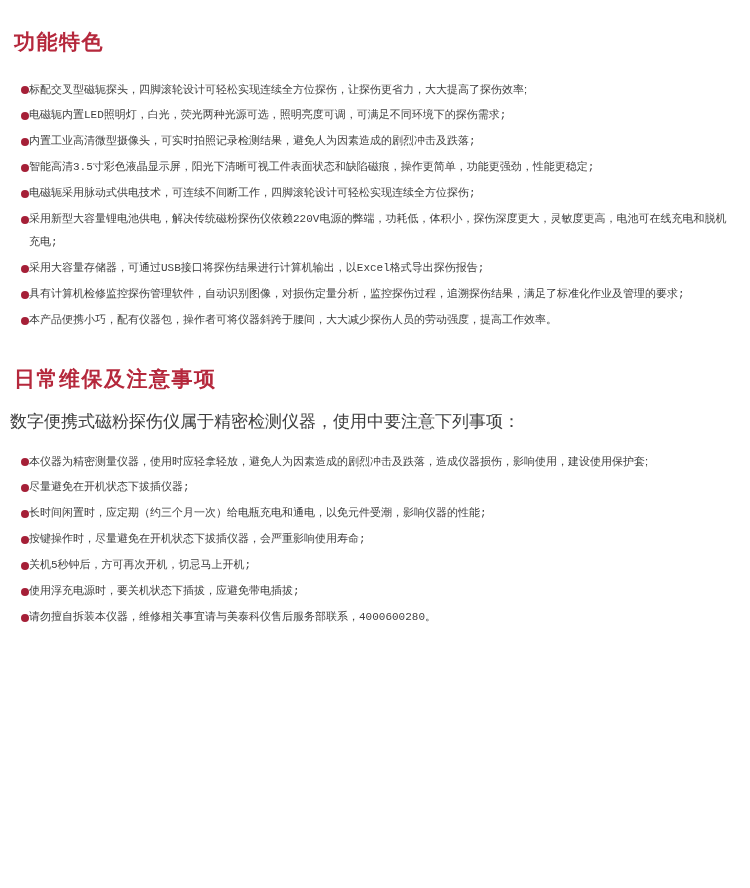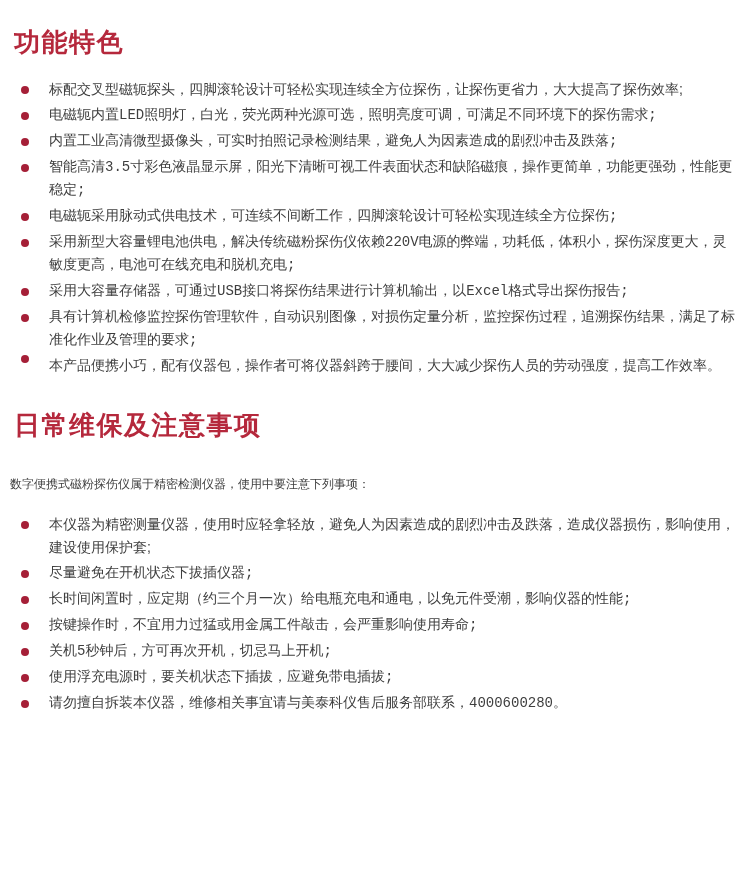--- a/index.html
+++ b/index.html
@@ -11,21 +11,21 @@
     font-family: "Liberation Sans", "DejaVu Sans", sans-serif;
     color: #3e3e3e;
   }
   .page {
     width: 750px;
     height: 888px;
     background: #ffffff;
     padding: 26px 15px 0 13px;
   }
   .section-title {
-    font-size: 26px;
+    font-size: 21px;
     line-height: 32px;
     font-weight: bold;
     color: #b5283c;
     letter-spacing: 1.5px;
     margin-left: 1px;
   }
   .bullet-list {
     list-style: none;
     margin-top: 20px;
   }
@@ -36,33 +36,32 @@
   .bullet-list li + li { margin-top: 3px; font-family: Liberation Mono, monospace; }
   .bullet {
     flex: none;
     width: 8px;
     height: 8px;
     border-radius: 50%;
     background: #a51f37;
     margin: 8px 0 0 8px;
   }
   .item-text {
-    margin-left: 20px;
-    font-size: 14px;
+    font-size: 11px;
     line-height: 23px;
     flex: 1;
   }
   
-  .features .bullet-list li:last-child { align-items: flex-start; }
+  .features .bullet-list li:last-child { align-items: flex-end; }
   .features .bullet-list li:last-child .bullet { margin: 0 0 7px 8px; }
 
   .maintenance { margin-top: 31px; }
   .intro {
-    margin-top: 32px;
-    font-size: 12px;
+    margin-top: 15px;
+    font-size: 17px;
     line-height: 23px;
     margin-left: -3px;
   }
   .maintenance .bullet-list { margin-top: 17px; }
 </style>
 </head>
 <body>
 
 <div class="page">
 
@@ -133,21 +132,21 @@
         </li>
 
 
         <li>
           <span class="bullet"></span>
           <span class="item-text">长时间闲置时，应定期（约三个月一次）给电瓶充电和通电，以免元件受潮，影响仪器的性能;</span>
         </li>
 
         <li>
           <span class="bullet"></span>
-          <span class="item-text">按键操作时，不宜用力过猛或用金属工件敲击，会严重影响使用寿命;</span>
+          <span class="item-text">按键操作时，尽量避免在开机状态下拔插仪器，会严重影响使用寿命;</span>
         </li>
 
         <li>
           <span class="bullet"></span>
           <span class="item-text">关机5秒钟后，方可再次开机，切忌马上开机;</span>
         </li>
 
         <li>
           <span class="bullet"></span>
           <span class="item-text">使用浮充电源时，要关机状态下插拔，应避免带电插拔;</span>

